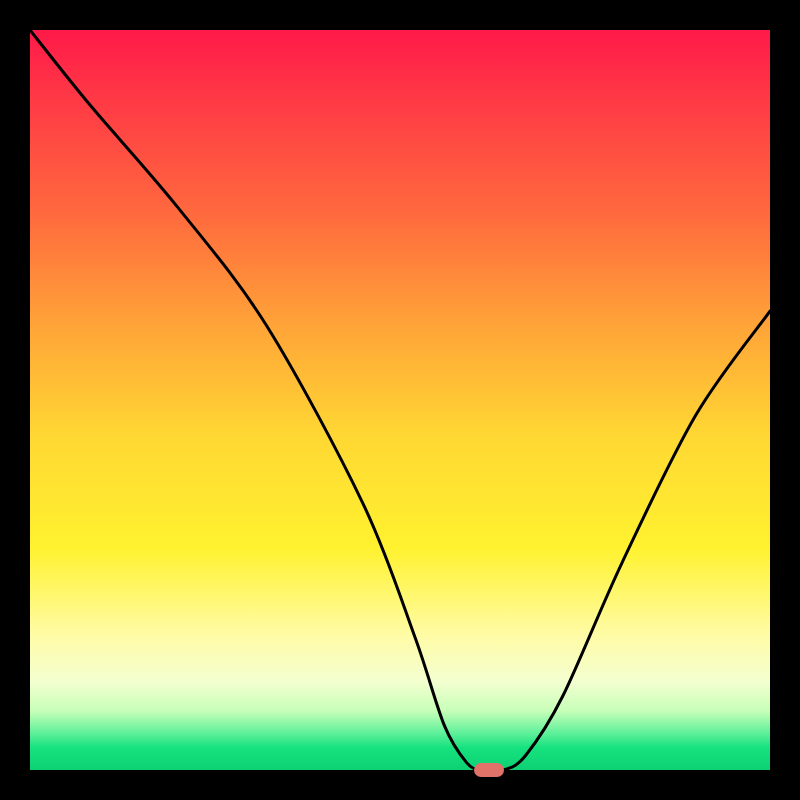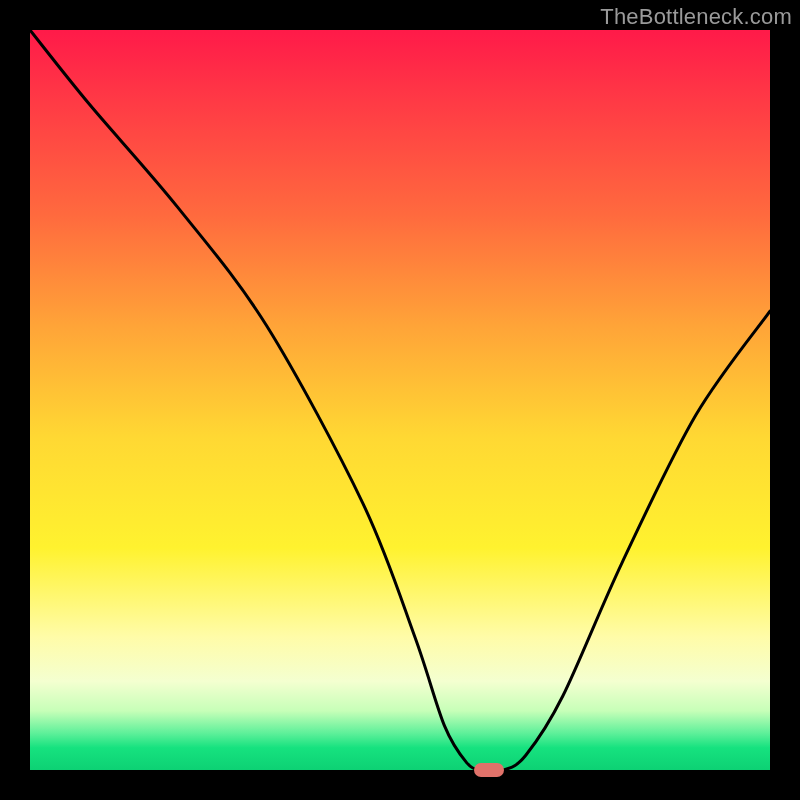--- a/index.html
+++ b/index.html
@@ -61,20 +61,19 @@
     color: #9a9a9a;
     font-size: 22px;
     letter-spacing: 0.2px;
     font-weight: 500;
   }
 </style>
 </head>
 <body>
 
 <div class="frame">
-  <div class="watermark">TheBottleneck.com</div>
   <div class="plot-area">
     <svg class="curve" viewBox="0 0 740 740" preserveAspectRatio="none">
       <path id="curve-path" fill="none" stroke="#000" stroke-width="3" stroke-linecap="round" stroke-linejoin="round" d="M 0 0 C 9.472000000000001 11.84, 35.52 45.583999999999996, 59.2 74 C 82.88 102.416, 119.584 142.08, 148 177.60000000000002 C 176.416 213.12000000000003, 207.20000000000002 248.64, 236.8 296 C 266.40000000000003 343.36, 309.32 423.872, 333 473.6 C 356.68 523.328, 371.776 571.28, 384.8 606.8 C 397.824 642.3199999999999, 406.112 675.472, 414.40000000000003 695.6 C 422.68800000000005 715.7280000000001, 430.67999999999995 725.496, 436.59999999999997 732.6 C 442.52 739.7040000000001, 445.47999999999996 738.816, 451.4 740 C 457.32 741.184, 466.49600000000004 742.3679999999999, 473.6 740 C 480.704 737.6320000000001, 486.32800000000003 737.0400000000001, 495.8 725.2 C 505.272 713.36, 517.4079999999999 696.784, 532.8 666 C 548.192 635.216, 570.688 577.7919999999999, 592 532.8 C 613.312 487.80799999999994, 642.32 425.056, 666 384.8 C 689.68 344.54400000000004, 728.16 297.776, 740 281.2"></path>
     </svg>
     <div class="marker" id="min-marker" style="left: 443.8px; top: 733px; background: rgb(224, 114, 106);"></div>
   </div>
 </div>
 
 </body></html>

